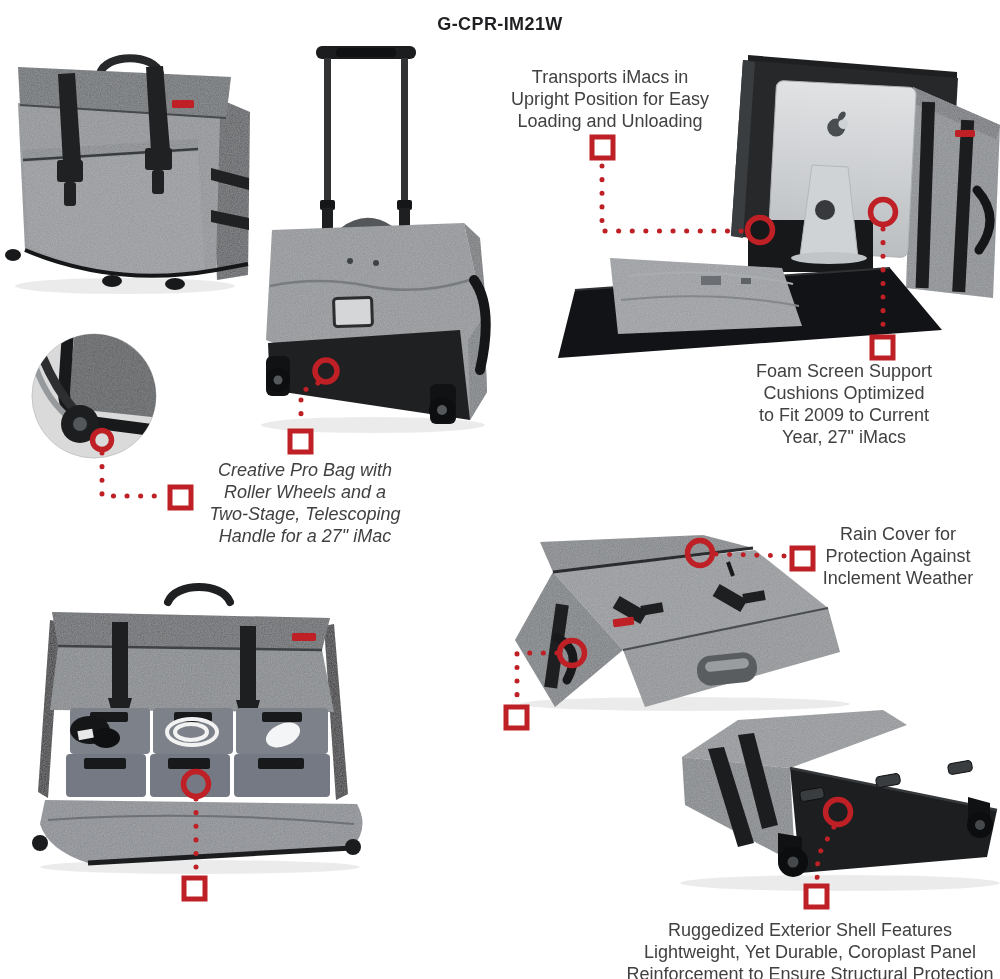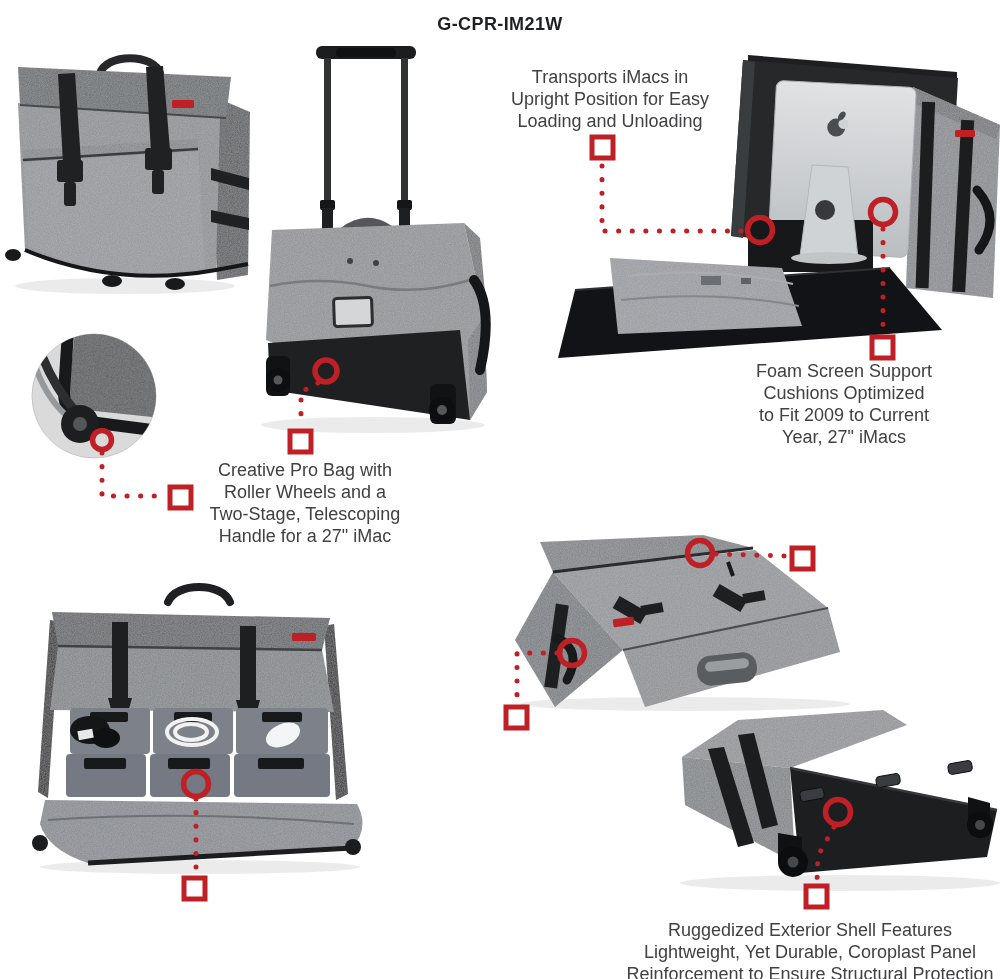--- a/index.html
+++ b/index.html
@@ -8,21 +8,21 @@
           font-family:"Liberation Sans",sans-serif;}
   .title{position:absolute;top:2px;left:0;width:100%;text-align:center;
          font-weight:bold;font-size:18px;letter-spacing:.4px;color:#1f2022;z-index:7;margin-top:12px;}
   .callout{position:absolute;text-align:center;white-space:pre-line;
            font-size:18px;line-height:22px;color:var(--ink);z-index:7;}
   figure{position:absolute;margin:0;z-index:1;}
   figure svg{display:block;}
   .overlay{position:absolute;left:0;top:0;z-index:6;pointer-events:none;}
   .t-transports{left:480px;top:66px;width:260px;}
   .t-foam{left:736px;top:360px;width:216px;}
-  .t-creative{left:190px;top:459px;width:230px;}
+  .t-creative{left:190px;top:459px;width:230px;font-style:italic;}
   .t-rain{left:798px;top:523px;width:200px;}
   .t-side{left:420px;top:736px;width:195px;}
   .t-storage{left:35px;top:900px;width:320px;}
   .t-rugged{left:608px;top:919px;width:404px;}
 </style>
 </head>
 <body>
 
 <div class="canvas">
 
@@ -319,17 +319,20 @@
 Upright Position for Easy
 Loading and Unloading</div>
   <div class="callout t-foam">Foam Screen Support
 Cushions Optimized
 to Fit 2009 to Current
 Year, 27" iMacs</div>
   <div class="callout t-creative">Creative Pro Bag with
 Roller Wheels and a
 Two-Stage, Telescoping
 Handle for a 27" iMac</div>
+  <div class="callout t-rain">Rain Cover for
+Protection Against
+Inclement Weather</div>
   <div class="callout t-rugged">Ruggedized Exterior Shell Features
 Lightweight, Yet Durable, Coroplast Panel
 Reinforcement to Ensure Structural Protection</div>
 
 </div>
 
 </body></html>

